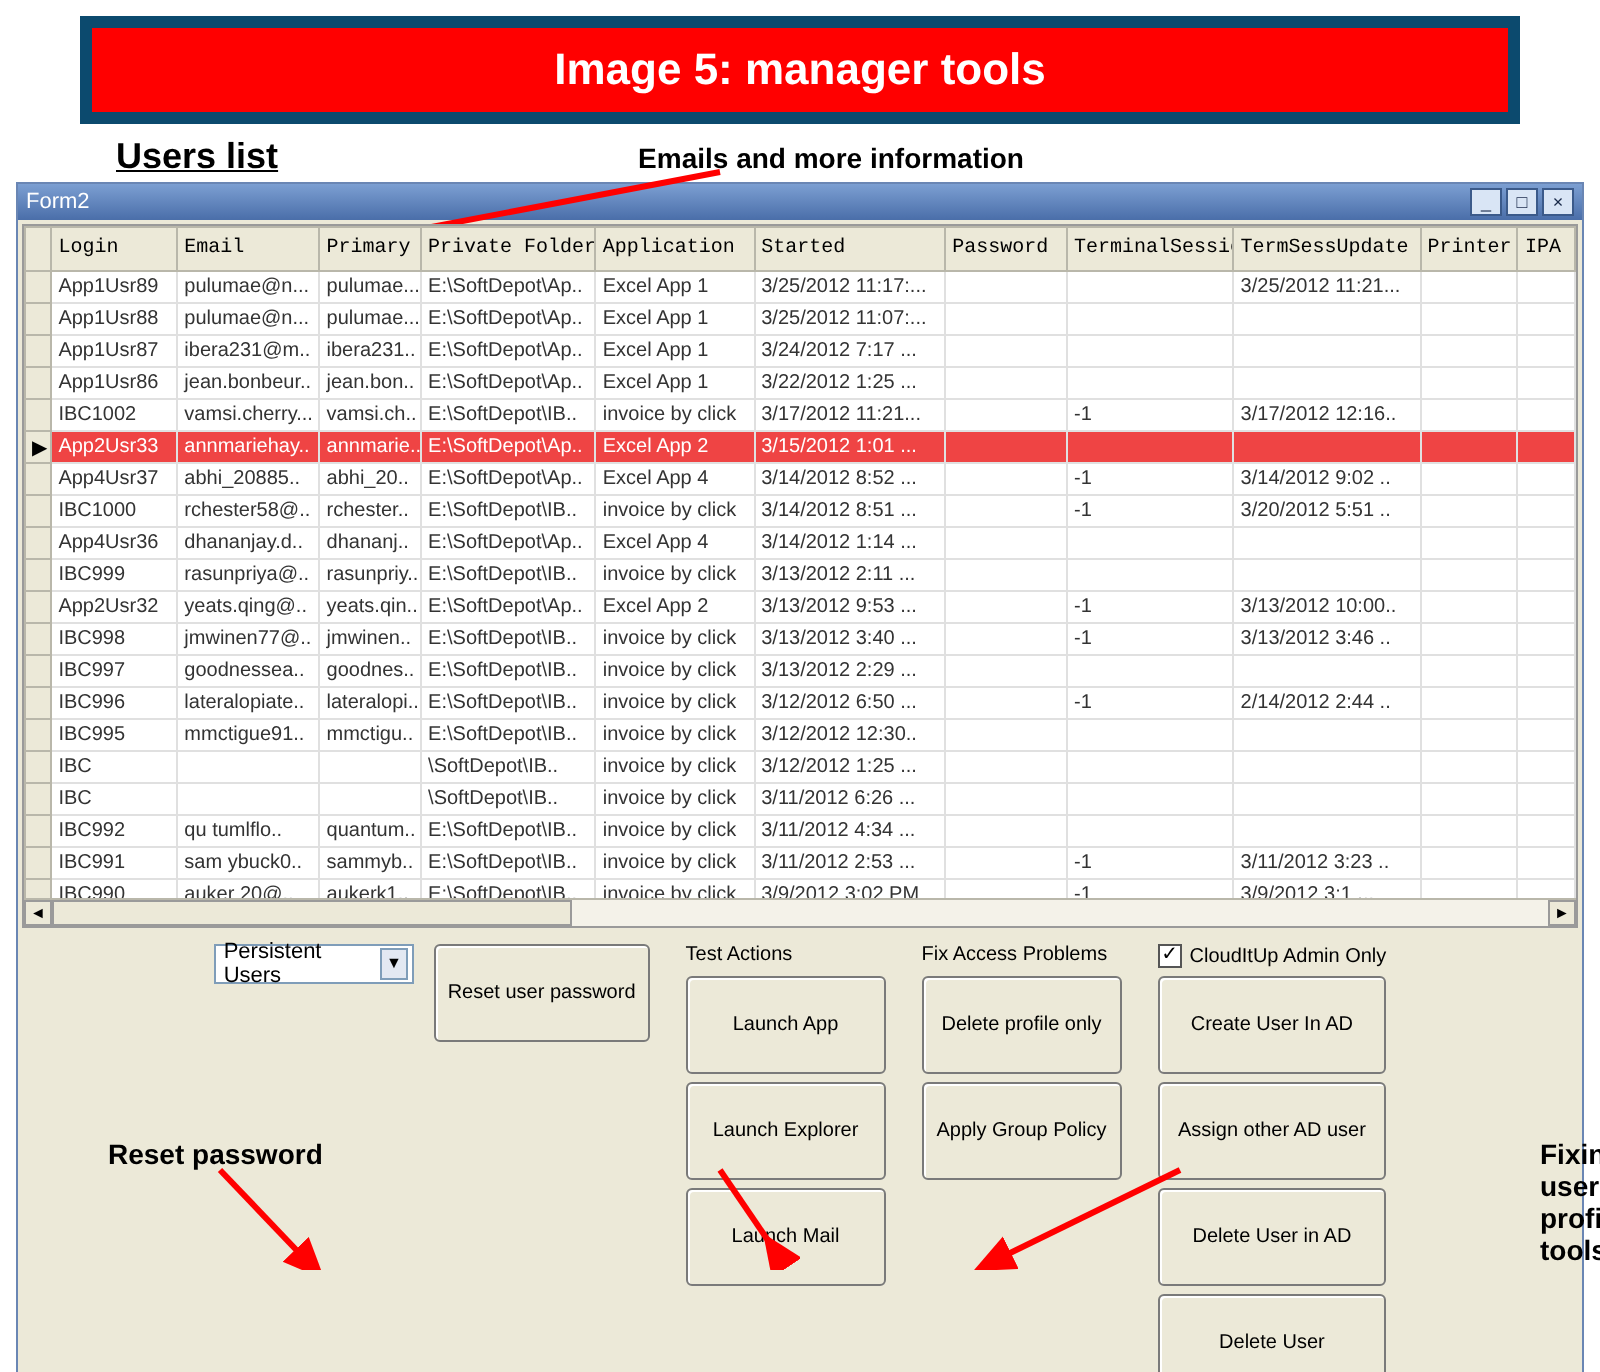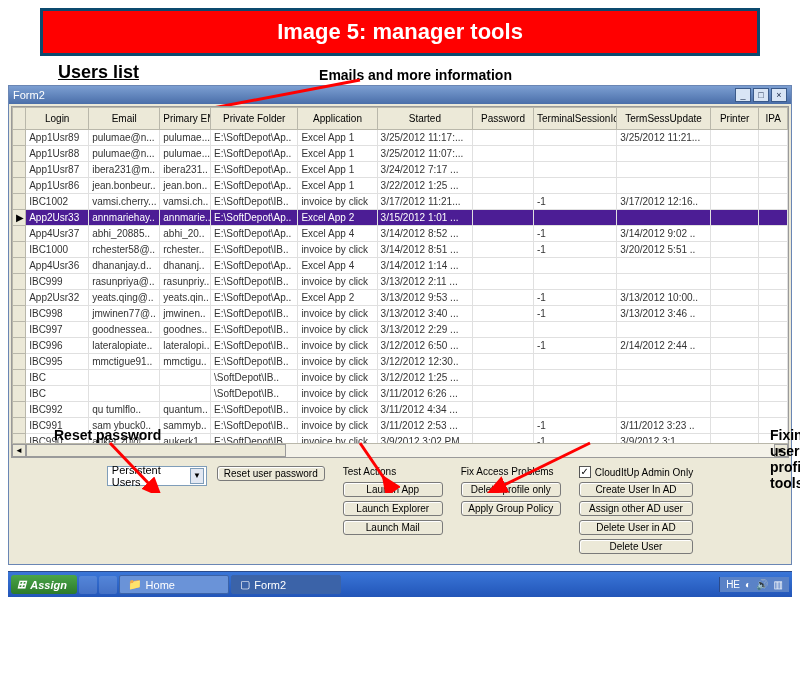--- a/index.html
+++ b/index.html
@@ -11,25 +11,25 @@
     width: 800px;
   }
   .banner {
     background: #ff0000;
     color: #fff;
     font-size: 22px;
     font-weight: bold;
     text-align: center;
     padding: 8px 0;
     margin: 8px 40px 6px 40px;
-    border: 3px solid #0c4a6e;
+    border: 6px solid #0c4a6e;
   }
   .heading-row {
     display: flex;
-    align-items: flex-end;
+    align-items: center;
     margin: 2px 40px 2px 58px;
   }
   .heading {
     font-size: 18px;
     font-weight: bold;
     text-decoration: underline;
   }
   .anno {
     font-weight: bold;
     font-size: 14px;
@@ -73,36 +73,37 @@
   table.grid {
     border-collapse: collapse;
     width: 100%;
     table-layout: fixed;
     font-size: 10px;
   }
   table.grid th {
     background: #ece9d8;
     border: 1px solid #b9b7aa;
     padding: 2px 3px;
-    text-align: center;
+    text-align: left;
     font-weight: normal;
     height: 22px;
     white-space: nowrap;
     overflow: hidden;
+    font-family: Liberation Mono, monospace;
   }
   table.grid td {
     border: 1px solid #e0e0e0;
     padding: 1px 3px;
     white-space: nowrap;
     overflow: hidden;
     height: 16px;
     color: #333;
   }
   table.grid tr.sel td {
-    background: #4c1d95;
+    background: #ef4444;
     color: #fff;
   }
   .rowhead {
     width: 12px;
     background: #ece9d8 !important;
     border: 1px solid #b9b7aa !important;
     text-align: center;
     color: #000 !important;
   }
   .masked { color: #e6e6e6; }
@@ -134,21 +135,21 @@
   }
   .combo .dd {
     width: 14px; height: 16px; border: 1px solid #7f9db9;
     background: #e3e8f2; margin-left: auto; font-size: 8px;
     text-align: center; line-height: 14px;
   }
   .btn {
     background: #ece9d8;
     border: 1px solid #7a7a7a;
     border-radius: 3px;
-    padding: 1px 6px;
+    padding: 18px 6px;
     font-size: 10px;
     min-width: 100px;
     text-align: center;
     cursor: pointer;
     box-shadow: inset 1px 1px 0 #fff;
   }
   .col { display: flex; flex-direction: column; gap: 4px; }
   .col .label { font-size: 10px; margin-bottom: 1px; }
   .chkrow { display: flex; align-items: center; gap: 4px; font-size: 10px; }
   .chk {

